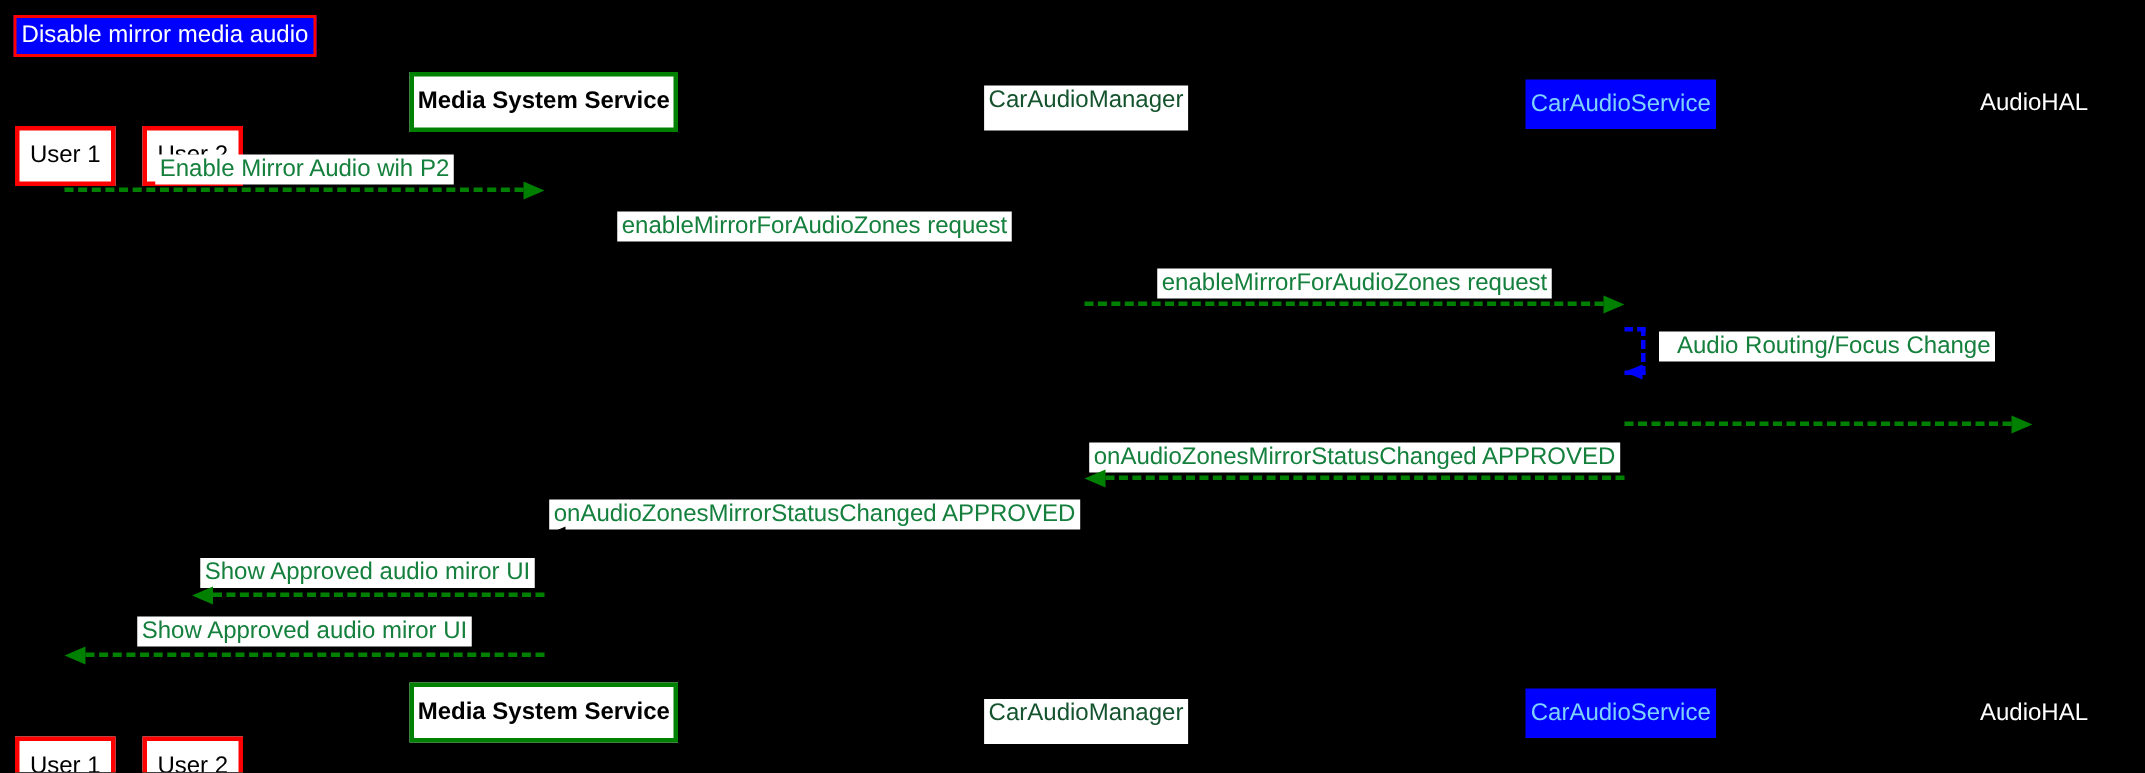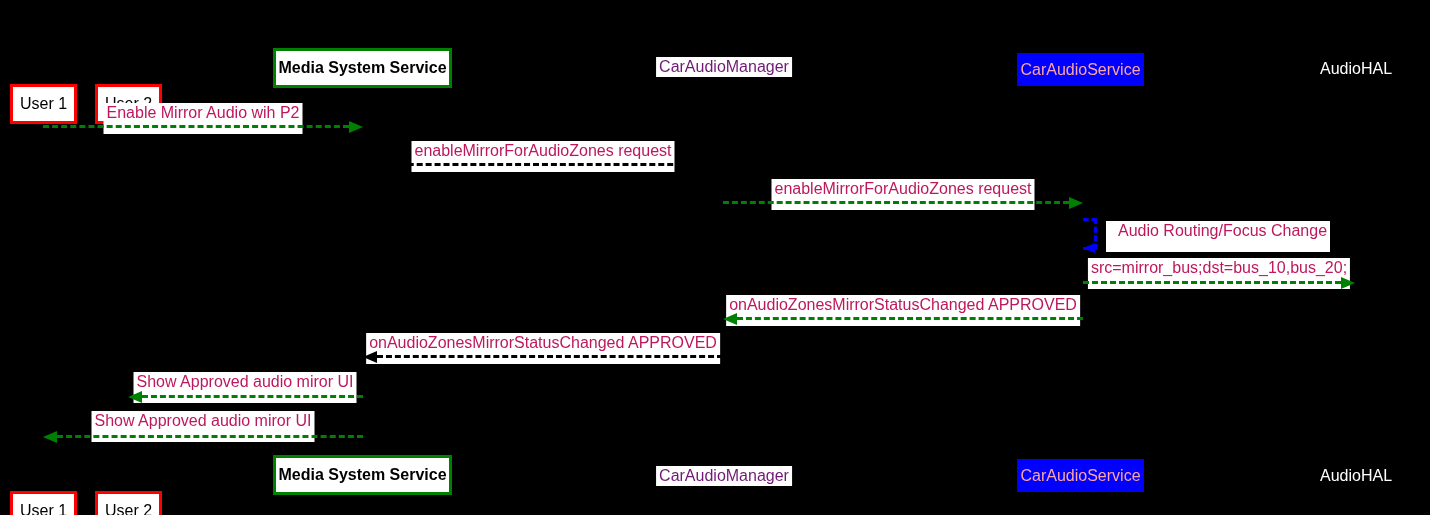--- a/index.html
+++ b/index.html
@@ -18,29 +18,29 @@
     display:flex;align-items:center;justify-content:center;
     font-size:16px;
     height:40px;
   }
   .red-border{border:3px solid var(--red,#f00);margin-top:36px;}
   .green-border{border:3px solid var(--green,#008000);font-weight:bold;}
   .svc-box{
     position:absolute;
     box-sizing:border-box;
     background:var(--blue,#00f);
-    color:#fca5a5;
+    color:#7dd3fc;
     display:flex;align-items:center;justify-content:center;
     font-size:16px;
   }
   .white-label{
     position:absolute;
     background:var(--white,#fff);
-    color:#701a75;
-    font-size:16px;line-height:19px;height:20px;
+    color:#14532d;
+    font-size:16px;line-height:19px;height:30px;
     padding:0 3px;white-space:nowrap;
     transform:translateX(-50%);
   }
   .plain-text{
     position:absolute;
     color:var(--white,#fff);
     font-size:16px;line-height:19px;
     white-space:nowrap;
     transform:translateX(-50%);
   }
@@ -50,22 +50,22 @@
     box-sizing:border-box;
     background:var(--blue,#00f);
     border:2px solid var(--red,#f00);
     color:#fff;
     display:flex;align-items:center;justify-content:center;
     font-size:16px;
   }
   .msg-label{
     position:absolute;
     background:var(--white,#fff);
-    color:#be185d;
-    font-size:16px;line-height:20px;height:31px;
+    color:#15803d;
+    font-size:16px;line-height:20px;height:20px;
     padding:0 3px;white-space:nowrap;
     transform:translateX(-50%);
   }
   .msg-label.no-center{transform:none;padding-left:12px;}
   .msg-line{
     position:absolute;height:0;
     border-top:3px dashed;
   }
   .head-right{
     position:absolute;width:0;height:0;
@@ -103,20 +103,21 @@
   .lifeline{
     position:absolute;top:88px;height:367px;width:2px;
     background:var(--black,#000);
   }
 </style>
 </head>
 <body>
 
 <div id="diagram">
 
+  <div class="title-box">Disable mirror media audio</div>
 
   <div class="lifeline" style="left:42px"></div>
   <div class="lifeline" style="left:127px"></div>
   <div class="lifeline" style="left:362px"></div>
   <div class="lifeline" style="left:722px"></div>
   <div class="lifeline" style="left:1082px"></div>
   <div class="lifeline" style="left:1354px"></div>
 
   <div class="actor-box red-border" style="left:10px;top:48px;width:67px;">User 1</div>
   <div class="actor-box red-border" style="left:95px;top:48px;width:67px;">User 2</div>
@@ -134,21 +135,20 @@
   <div class="head-right c-black" style="left:709px;top:159px;"></div>
 
   <div class="msg-label" style="left:903px;top:179px;">enableMirrorForAudioZones request</div>
   <div class="msg-line line-green" style="left:723px;top:201px;width:346px;"></div>
   <div class="head-right c-green" style="left:1069px;top:197px;"></div>
 
   <div class="self-loop"></div>
   <div class="self-loop-head"></div>
   <div class="msg-label no-center" style="left:1106px;top:221px;">Audio Routing/Focus Change</div>
 
-  <div class="msg-label" style="left:1219px;top:258px;">src=mirror_bus;dst=bus_10,bus_20;</div>
   <div class="msg-line line-green" style="left:1083px;top:281px;width:258px;"></div>
   <div class="head-right c-green" style="left:1341px;top:277px;"></div>
 
   <div class="msg-label" style="left:903px;top:295px;">onAudioZonesMirrorStatusChanged APPROVED</div>
   <div class="head-left c-green" style="left:723px;top:313px;"></div>
   <div class="msg-line line-green" style="left:737px;top:317px;width:346px;"></div>
 
   <div class="msg-label" style="left:543px;top:333px;">onAudioZonesMirrorStatusChanged APPROVED</div>
   <div class="head-left c-black" style="left:363px;top:351px;"></div>
   <div class="msg-line line-black" style="left:377px;top:355px;width:346px;"></div>

